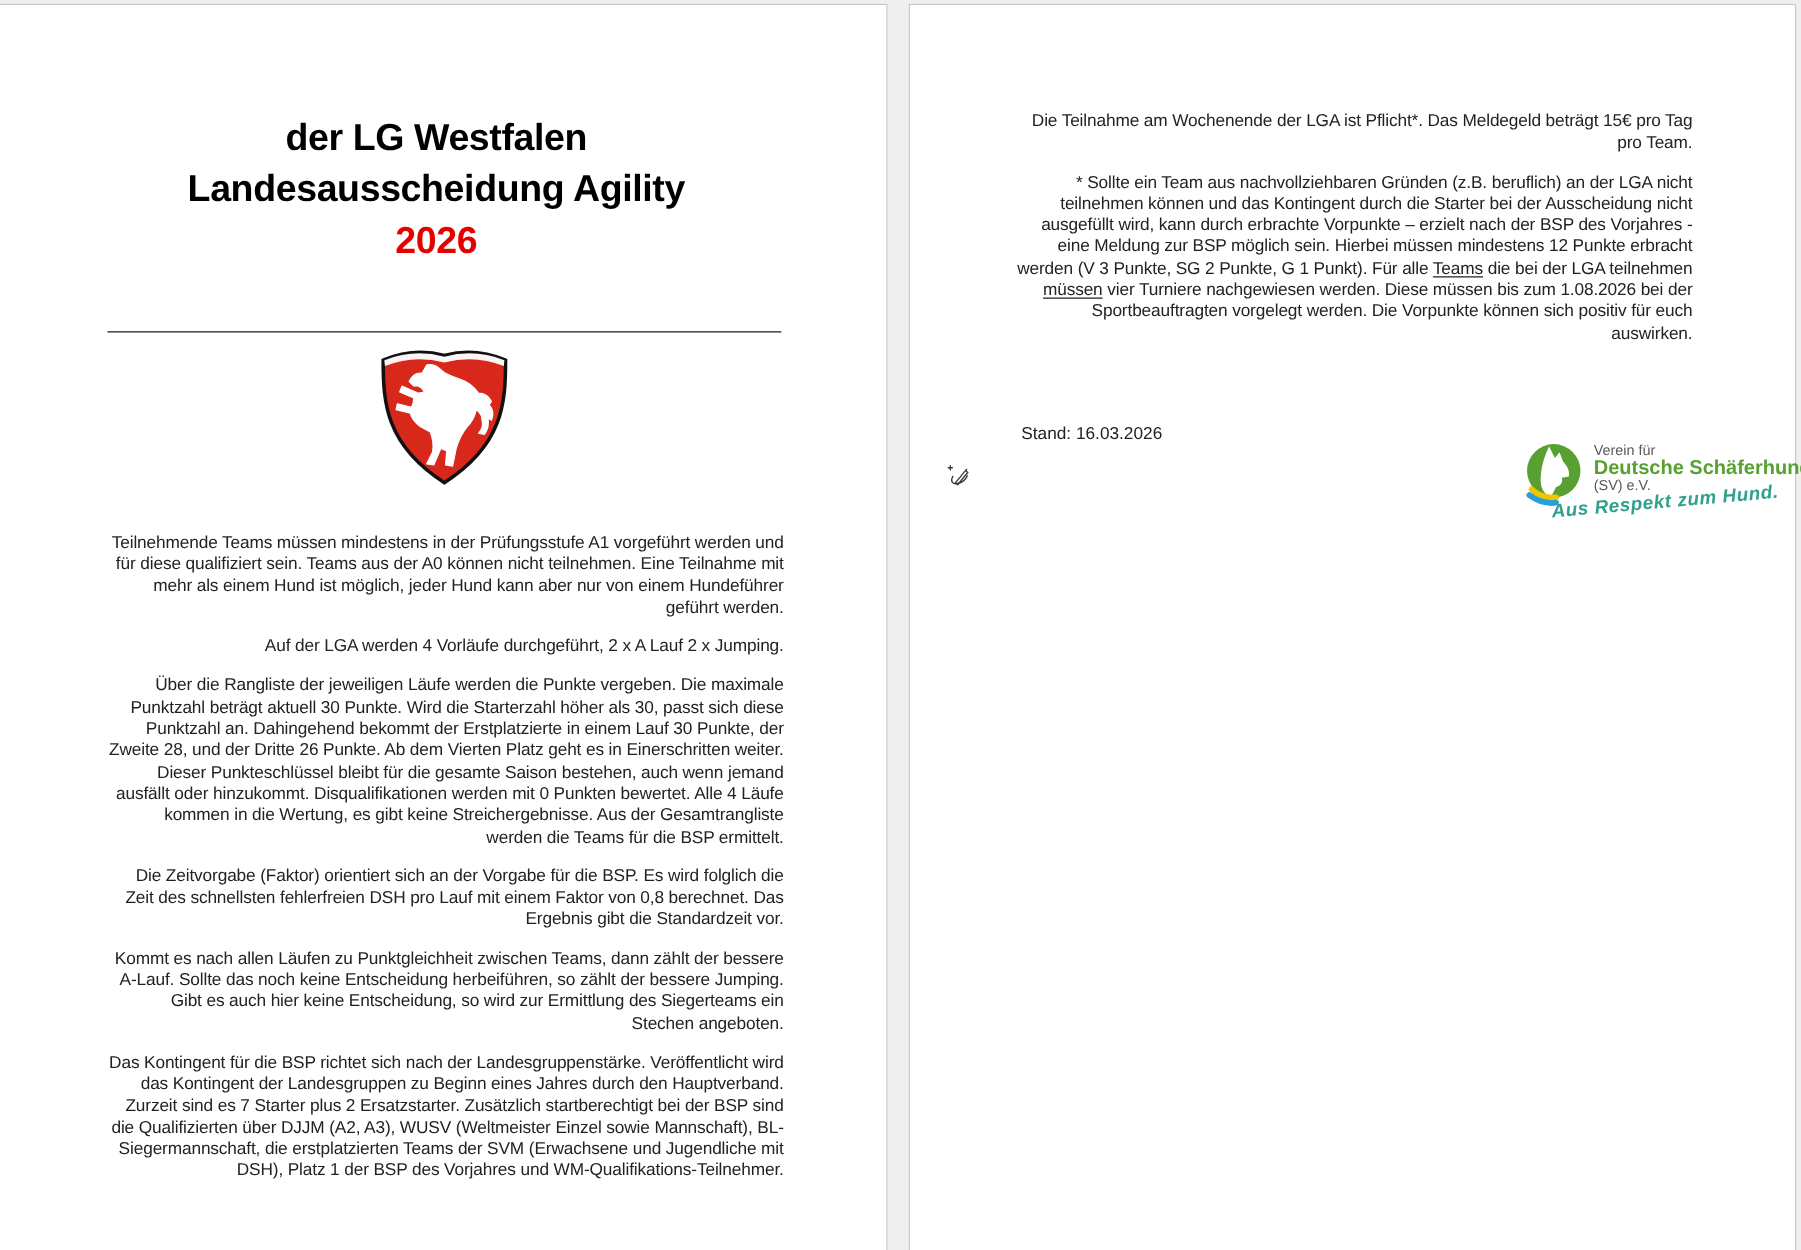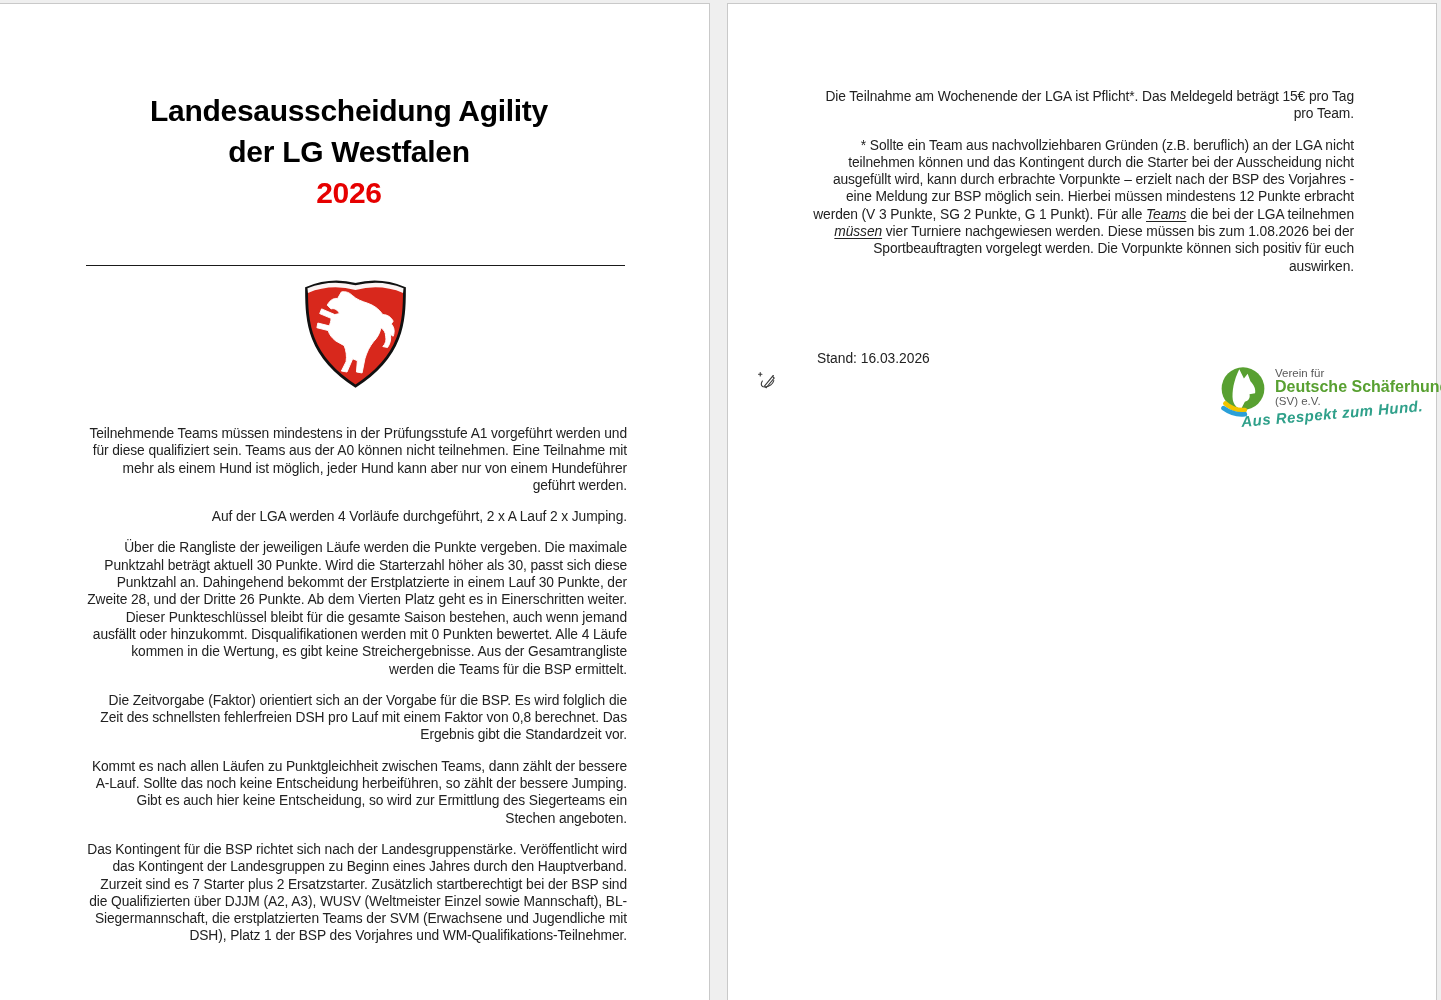--- a/index.html
+++ b/index.html
@@ -55,28 +55,28 @@
     line-height:17.3px;
     letter-spacing:-0.1px;
     text-align:right;
   }
   .paragraphs-left{position:absolute;top:393px;left:97px;width:541px;margin-top:28px;}
   .paragraphs-left p{margin:0 0 14px 0;}
 
   
   .paragraphs-right{position:absolute;top:84px;left:85px;width:541px;}
   .paragraphs-right p{margin:0 0 14px 0;}
-  .u{text-decoration:underline;text-underline-offset:2px;font-style:italic;}
-  .stand-line{position:absolute;top:347px;left:89px;font-size:13.8px;text-align:right;}
+  .u{text-decoration:underline;text-underline-offset:2px;}
+  .stand-line{position:absolute;top:335px;left:89px;font-size:13.8px;text-align:right;}
 
   .pen-icon{position:absolute;top:365px;left:28px;width:22px;height:24px;cursor:pointer;}
   .pen-icon svg{width:100%;height:100%;display:block;}
   .pen-stroke{fill:none;stroke:#3a3a3a;stroke-width:1.3;stroke-linecap:round;}
 
-  .sv-logo{position:absolute;top:356px;left:489px;width:215px;height:72px;}
+  .sv-logo{position:absolute;top:344px;left:489px;width:215px;height:72px;}
   .sv-logo-mark{position:absolute;top:4px;left:0;width:52px;height:53px;}
   .sv-logo-mark svg{width:100%;height:100%;display:block;}
   .dog-circle{fill:var(--logo-green);}
   .dog-head{fill:#ffffff;}
   .swoosh-yellow{fill:none;stroke:var(--logo-yellow);stroke-width:5;stroke-linecap:round;}
   .swoosh-blue{fill:none;stroke:var(--logo-blue);stroke-width:5;stroke-linecap:round;}
   .sv-logo-textcol{position:absolute;top:6px;left:58px;line-height:14px;white-space:nowrap;}
   .sv-line1,.sv-line3{font-size:11.5px;color:#595959;}
   .sv-line2{font-size:16px;font-weight:bold;color:var(--logo-green);}
   .sv-tagline{
@@ -89,22 +89,22 @@
   }
 </style>
 </head>
 <body>
 
 <div style="width:100%;height:100%;position:relative;">
 
   <div class="page page-left">
 
     <div class="title-block">
+      <div>der LG Westfalen</div>
       <div>Landesausscheidung Agility</div>
-      <div>der LG Westfalen</div>
       <div class="title-year">2026</div>
     </div>
 
     <hr class="title-rule">
 
     <div class="crest">
       <svg viewBox="0 0 120 124" aria-hidden="true">
         <path class="crest-shield" d="M8,16 Q34,5 60,12 Q86,5 112,16 C112,52 110,88 60,120 C10,88 8,52 8,16 Z"></path>
         <path class="crest-band" d="M9,16 Q34,6 60,13 Q86,6 111,16 L110.5,21 Q86,11 60,18 Q34,11 9.5,21 Z"></path>
         <path class="crest-horse" d="

